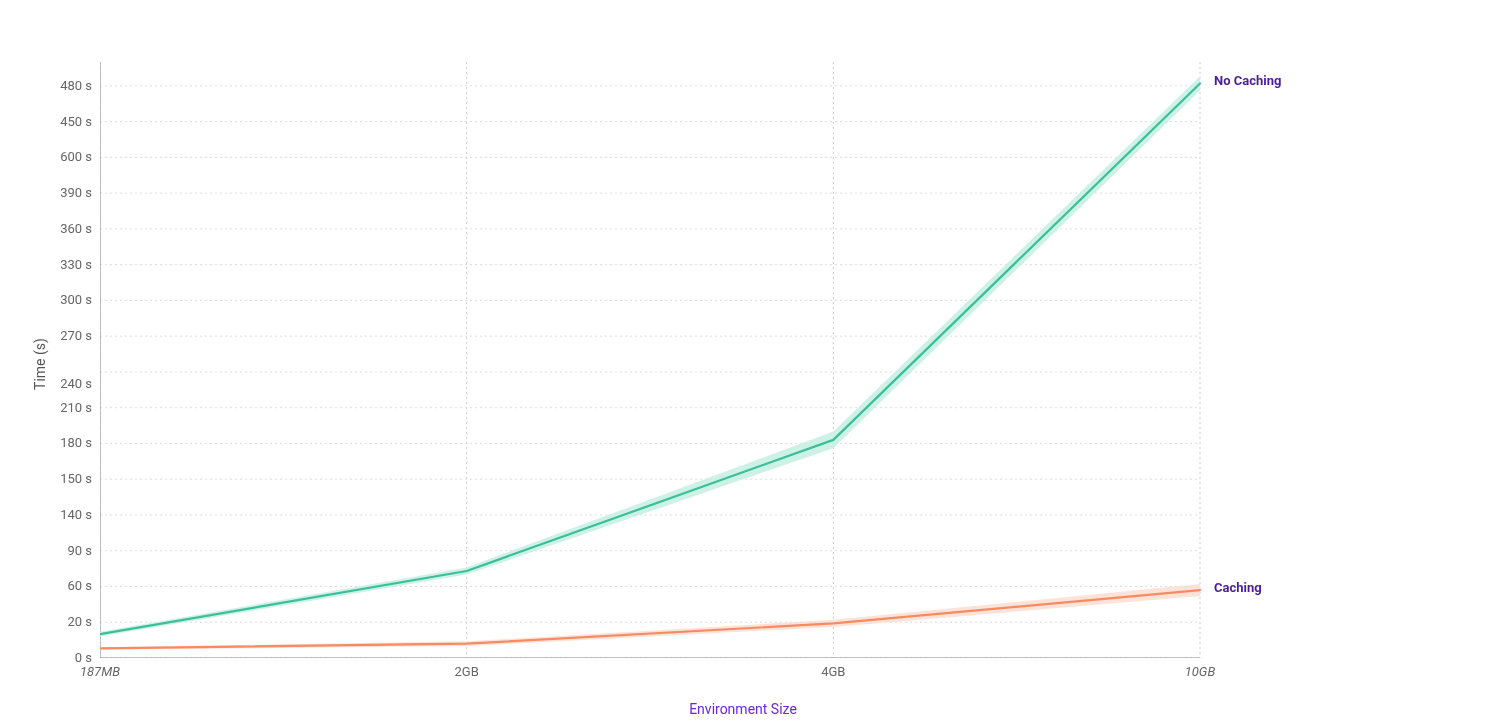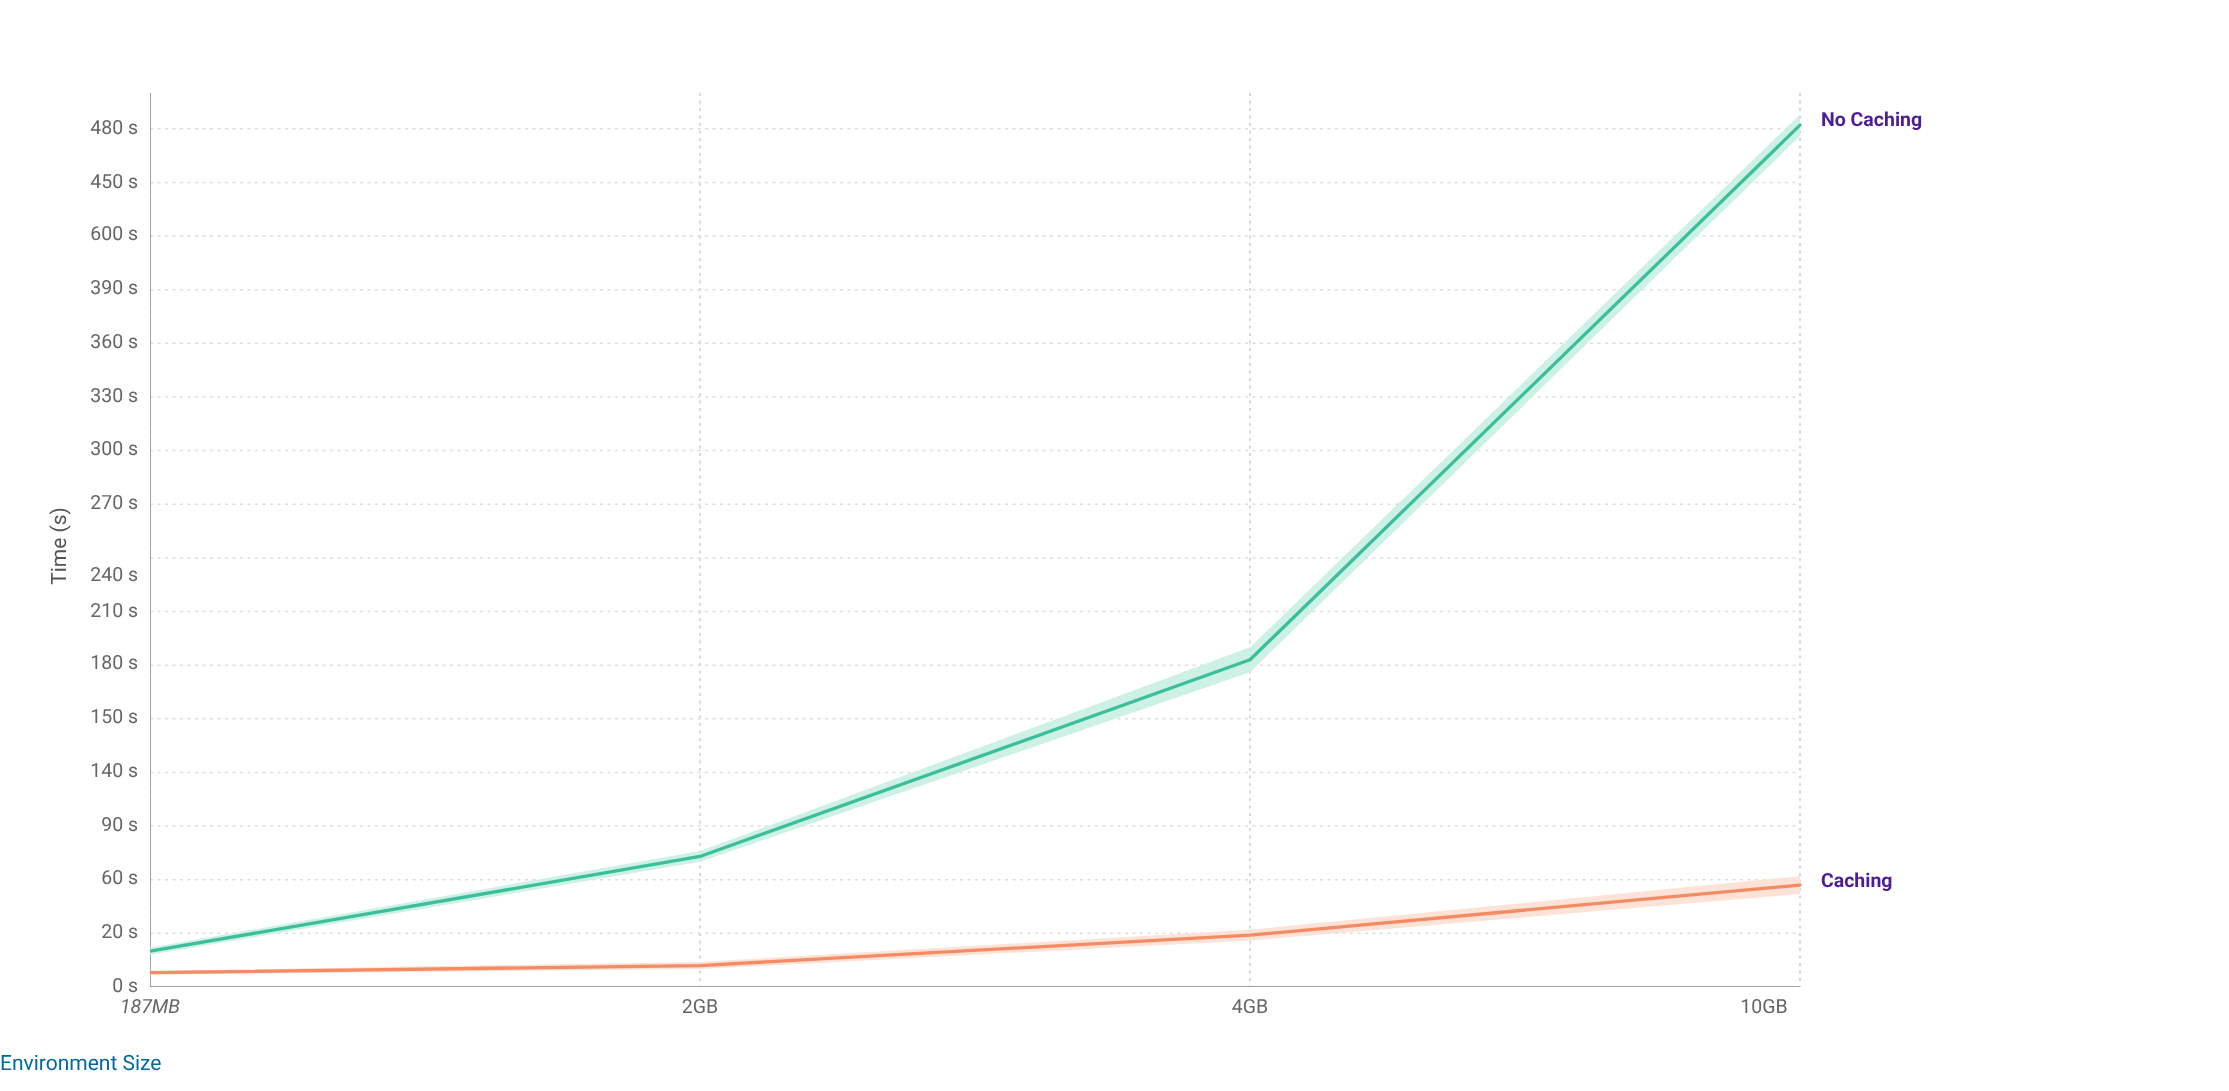--- a/index.html
+++ b/index.html
@@ -33,23 +33,23 @@
     transform: translateY(-50%) rotate(-90deg);
     transform-origin: center;
     font-size: 14px;
     color: #555;
   }
   .xlabel {
     position: absolute;
     bottom: 10px;
     left: 0;
     width: 100%;
-    text-align: left;
+    text-align: center;
     font-size: 14px;
-    color: #0369a1;
+    color: #6d28d9;
   }
   .plot {
     position: absolute;
     left: 100px;
     top: 62px;
     width: 1210px;
     height: 596px;
   }
   svg { display: block; }
   .axis-line { stroke: #888; stroke-width: 1; }
@@ -119,18 +119,18 @@
       <div class="tick-label" style="top: 230.4px; left: -8px; transform: translateX(-100%);">300 s</div>
       <div class="tick-label" style="top: 194.64px; left: -8px; transform: translateX(-100%);">330 s</div>
       <div class="tick-label" style="top: 158.88px; left: -8px; transform: translateX(-100%);">360 s</div>
       <div class="tick-label" style="top: 123.12px; left: -8px; transform: translateX(-100%);">390 s</div>
       <div class="tick-label" style="top: 87.36px; left: -8px; transform: translateX(-100%);">600 s</div>
       <div class="tick-label" style="top: 51.6px; left: -8px; transform: translateX(-100%);">450 s</div>
       <div class="tick-label" style="top: 15.84px; left: -8px; transform: translateX(-100%);">480 s</div>
       <div class="tick-label" style="left: 0px; top: 602px; transform: translateX(-50%); font-style: italic;">187MB</div>
       <div class="tick-label" style="left: 366.667px; top: 602px; transform: translateX(-50%);">2GB</div>
       <div class="tick-label" style="left: 733.333px; top: 602px; transform: translateX(-50%);">4GB</div>
-      <div class="tick-label" style="left: 1076px; top: 602px; transform: translateX(-50%);">10GB</div>
+      <div class="tick-label" style="left: 1100px; top: 602px; transform: translateX(-50%); font-style: italic;">10GB</div>
       <div class="series-label" style="left: 1114px; top: 11.456px;">No Caching</div>
       <div class="series-label" style="left: 1114px; top: 518.056px;">Caching</div>
     </div>
 
 </div>
 
 </body></html>

